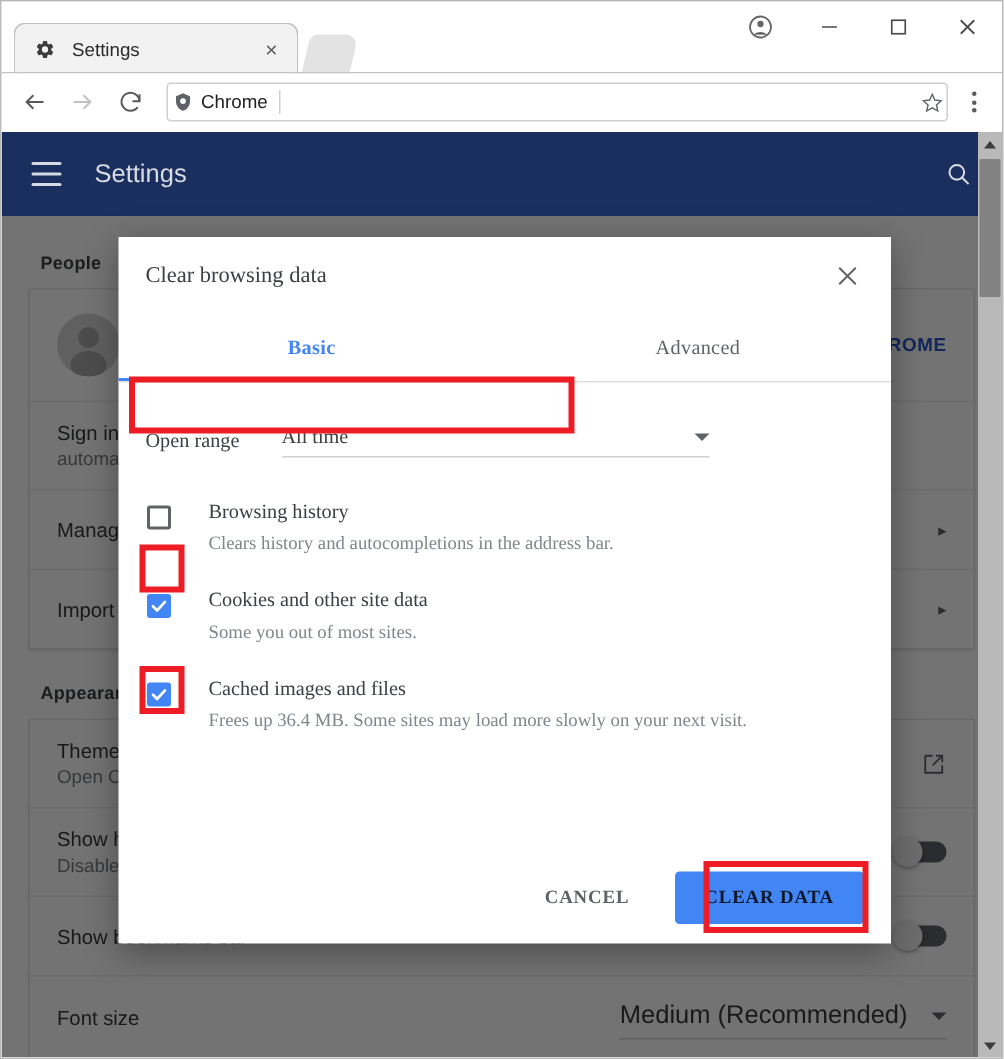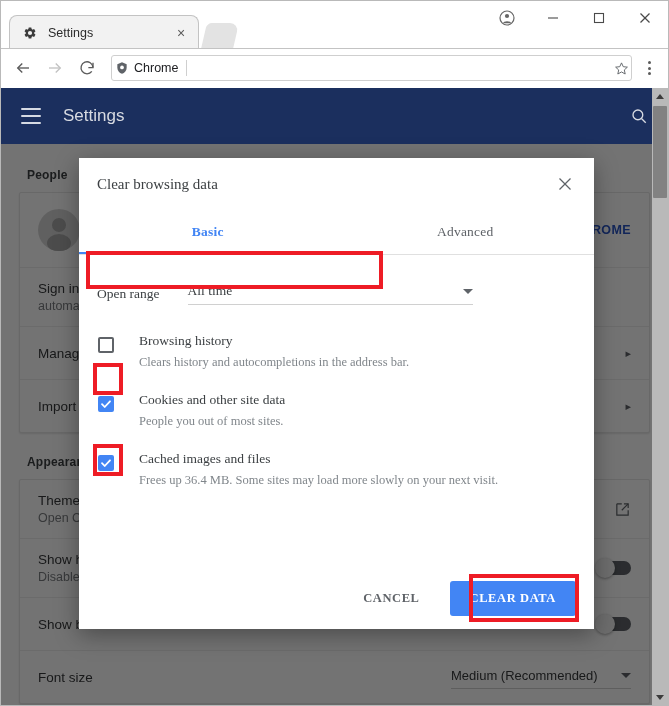--- a/index.html
+++ b/index.html
@@ -323,21 +323,21 @@
   }
   .select-val {
     margin-left: auto;
     display: flex;
     align-items: center;
     border-bottom: 1px solid #d0d0d0;
     padding: 3px 0 5px 0;
     min-width: 180px;
     justify-content: space-between;
   }
-  .select-val span { font-size: 13px; color: #37393b; }
+  .select-val span { font-size: 17px; color: #37393b; }
   .caret {
     width: 0; height: 0;
     border-left: 5px solid transparent;
     border-right: 5px solid transparent;
     border-top: 5px solid #5f6368;
     margin-left: 16px;
   }
 
   
   .scrollbar {
@@ -508,21 +508,21 @@
   .btn-cancel {
     font-size: 12.5px;
     font-weight: 700;
     color: #5f6368;
     letter-spacing: .6px;
     padding: 9px 10px;
     margin-right: 20px;
   }
   .btn-primary {
     background: #4285f4;
-    color: #ffffff;
+    color: #0f172a;
     font-size: 12.5px;
     font-weight: 700;
     letter-spacing: .6px;
     padding: 10px 20px;
     border-radius: 3px;
   }
 
   
   .hl {
     position: absolute;
@@ -772,21 +772,21 @@
       <div class="opt">
         <div class="cb-wrap">
           <div class="cb checked">
             <svg width="12" height="12" viewBox="0 0 12 12">
                 <polyline points="2,6.2 4.7,9 10,3.3" fill="none" stroke="#fff" stroke-width="1.8" stroke-linecap="round" stroke-linejoin="round"></polyline>
               </svg>
           </div>
         </div>
         <div class="opt-text">
           <div class="opt-title">Cookies and other site data</div>
-          <div class="opt-sub">People you out of most sites.</div>
+          <div class="opt-sub">Some you out of most sites.</div>
         </div>
       </div>
 
       <div class="opt">
         <div class="cb-wrap">
           <div class="cb checked">
             <svg width="12" height="12" viewBox="0 0 12 12">
                 <polyline points="2,6.2 4.7,9 10,3.3" fill="none" stroke="#fff" stroke-width="1.8" stroke-linecap="round" stroke-linejoin="round"></polyline>
               </svg>
           </div>

